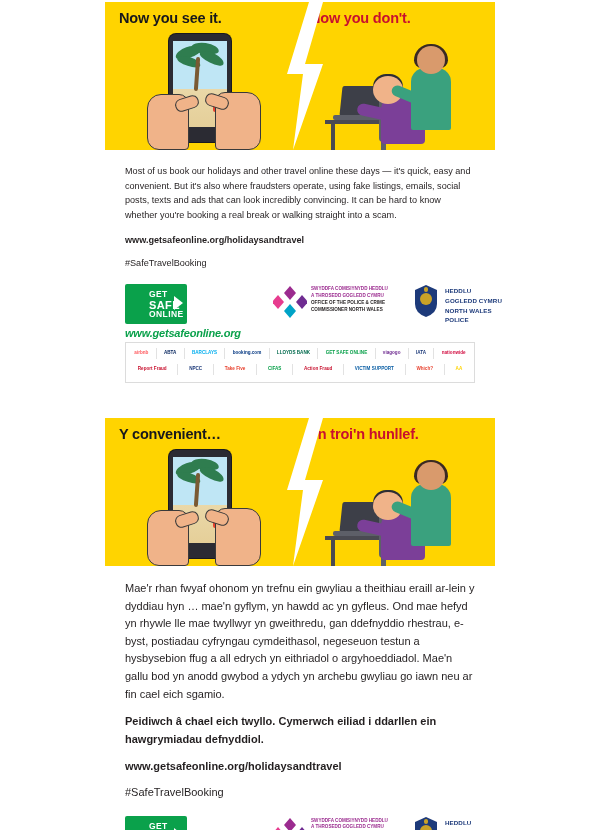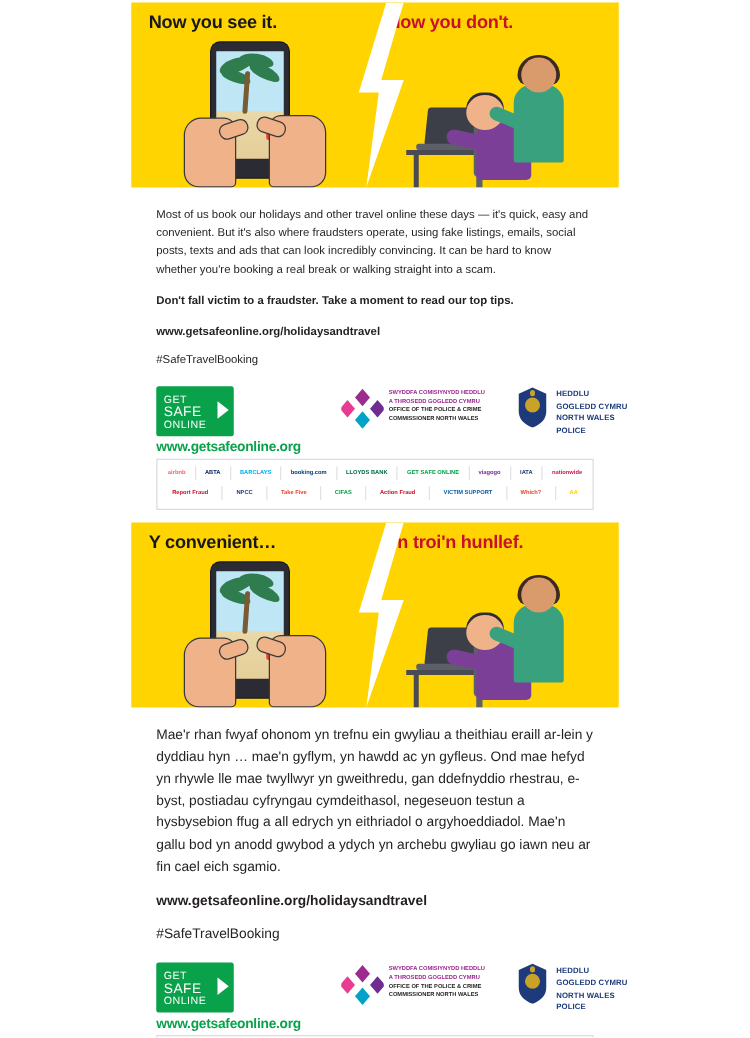--- a/index.html
+++ b/index.html
@@ -274,42 +274,43 @@
   .gso-logo {
     position: absolute;
     left: 0; top: 0;
     width: 62px; height: 40px;
     background: #0aa14b;
     color: #fff;
     border-radius: 2px;
   }
   .gso-logo .l1, .gso-logo .l2, .gso-logo .l3 {
     position: absolute;
-    left: 6px;
-    font-weight: normal;
+    left: 24px;
+    font-weight: bold;
     letter-spacing: 0.4px;
   }
   .gso-logo .l1 { top: 5px;  font-size: 8.5px; }
   .gso-logo .l2 { top: 15px; font-size: 11px; }
   .gso-logo .l3 { top: 25px; font-size: 8.5px; }
   .gso-arrow {
     position: absolute;
     right: 4px; top: 12px;
     width: 0; height: 0;
     border-left: 9px solid #fff;
     border-top: 7px solid transparent;
     border-bottom: 7px solid transparent;
   }
   .gso-url {
     position: absolute;
     left: 0; top: 43px;
     font-size: 11px;
     font-weight: bold;
     color: #0aa14b;
     letter-spacing: -0.2px;
+    font-style: italic;
   }
   .opcc {
     position: absolute;
     left: 148px; top: 2px;
     width: 140px; height: 34px;
   }
   .opcc-mark {
     position: absolute;
     left: 0; top: 0;
     width: 34px; height: 32px;
@@ -429,21 +430,20 @@
           <div class="w-arm"></div>
           <div class="w-body"></div>
           <div class="w-hair"></div>
           <div class="w-head"></div>
         </div>
       </div>
     </div>
 
     <div class="body">
       <p>Most of us book our holidays and other travel online these days — it's quick, easy and convenient. But it's also where fraudsters operate, using fake listings, emails, social posts, texts and ads that can look incredibly convincing. It can be hard to know whether you're booking a real break or walking straight into a scam.</p>
-      <p class="bold">Don't fall victim to a fraudster. Take a moment to read our top tips.</p>
       <p class="url">www.getsafeonline.org/holidaysandtravel</p>
       <p class="hashtag">#SafeTravelBooking</p>
     </div>
 
     <div class="logos">
       <div class="gso-logo">
         <span class="l1">GET</span>
         <span class="l2">SAFE</span>
         <span class="l3">ONLINE</span>
         <span class="gso-arrow"></span>
@@ -567,20 +567,21 @@
           <div class="w-arm"></div>
           <div class="w-body"></div>
           <div class="w-hair"></div>
           <div class="w-head"></div>
         </div>
       </div>
     </div>
 
     <div class="body">
       <p class="small-cy">Mae'r rhan fwyaf ohonom yn trefnu ein gwyliau a theithiau eraill ar-lein y dyddiau hyn … mae'n gyflym, yn hawdd ac yn gyfleus. Ond mae hefyd yn rhywle lle mae twyllwyr yn gweithredu, gan ddefnyddio rhestrau, e-byst, postiadau cyfryngau cymdeithasol, negeseuon testun a hysbysebion ffug a all edrych yn eithriadol o argyhoeddiadol. Mae'n gallu bod yn anodd gwybod a ydych yn archebu gwyliau go iawn neu ar fin cael eich sgamio.</p>
+      <p class="bold small-cy">Peidiwch â chael eich twyllo. Cymerwch eiliad i ddarllen ein hawgrymiadau defnyddiol.</p>
       <p class="url small-cy">www.getsafeonline.org/holidaysandtravel</p>
       <p class="hashtag small-cy">#SafeTravelBooking</p>
     </div>
 
     <div class="logos">
       <div class="gso-logo">
         <span class="l1">GET</span>
         <span class="l2">SAFE</span>
         <span class="l3">ONLINE</span>
         <span class="gso-arrow"></span>

